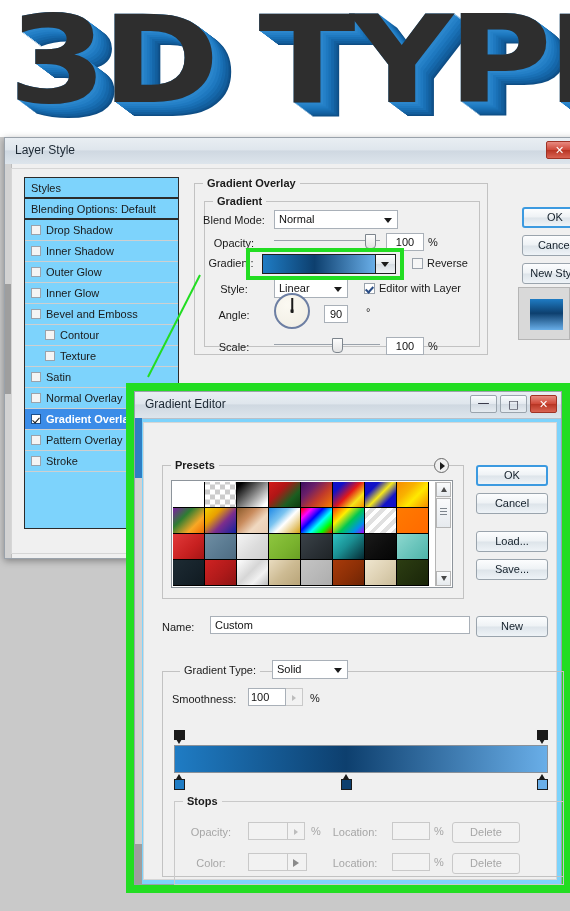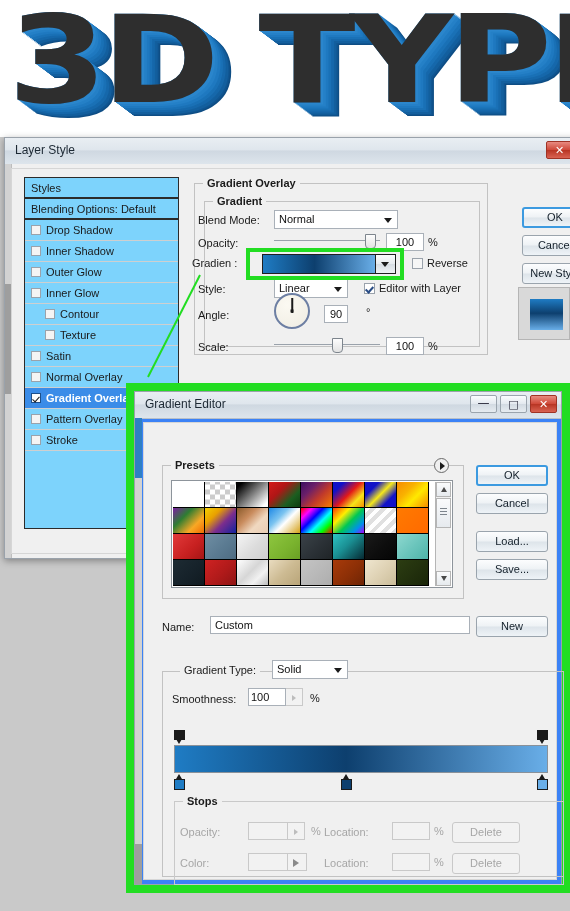--- a/index.html
+++ b/index.html
@@ -104,21 +104,21 @@
   }
   .srow.sel .cbx{border-color:#1d4f8a;}
 
   
   .grp{position:absolute;border:1px solid #c2c2c2;}
   .grplbl{
     position:absolute;background:#f0f0f0;padding:0 4px;font-size:11px;
     font-weight:bold;color:#1a1a1a;top:-7px;left:8px;white-space:nowrap;
   }
 
-  .lbl{position:absolute;font-size:11px;color:#1a1a1a;text-align:left;}
+  .lbl{position:absolute;font-size:11px;color:#1a1a1a;text-align:center;}
   .lbl.l{text-align:left;}
 
   .field{
     position:absolute;background:#fff;border:1px solid #a9b0b8;
     box-sizing:border-box;font-size:11px;color:#111;
     padding:1px 4px;line-height:15px;height:18px;
   }
   .field.num{text-align:center;padding:1px 2px;}
   .combo{
     position:absolute;background:#fff;border:1px solid #a9b0b8;height:19px;
@@ -210,21 +210,21 @@
   
   #pageBg{position:absolute;left:0;top:137px;width:570px;height:774px;background:#c9c9c9;}
 
   
   #gradEditorWrap{
     position:absolute;left:126px;top:383px;width:444px;height:510px;
     border:4px solid #22dd22;box-sizing:border-box;background:#22dd22;
   }
   #gradEditor{
     position:absolute;left:4px;top:4px;right:4px;bottom:4px;
-    background:#3b82f6;border:1px solid #9aa2ab;box-sizing:border-box;
+    background:#7dd3fc;border:1px solid #9aa2ab;box-sizing:border-box;
   }
   #gradEditor .body{position:absolute;left:0;top:26px;right:0;bottom:0;}
   #geInner{position:absolute;left:8px;top:4px;right:4px;bottom:4px;
            border:1px solid #d6d6d6;background:#f0f0f0;}
   #geScroll{position:absolute;left:0;top:0;width:7px;bottom:0;background:#d2d2d2;}
   #geScroll .th{position:absolute;left:0;top:0px;width:7px;height:60px;background:#2f7fc4;}
   #geScroll .th2{position:absolute;left:0;bottom:0px;width:7px;height:40px;background:#9e9e9e;}
 
   
   #presetsFrame{position:absolute;left:18px;top:42px;width:300px;height:132px;border:1px solid #c2c2c2;}
@@ -316,20 +316,21 @@
     <div id="lsInner">
 
       <div id="stylesList">
         <div class="srow head">Styles</div>
         <div id="stylesRows">
             <div class="srow head"><span>Blending Options: Default</span></div>
             <div class="srow"><span class="cbx"></span><span>Drop Shadow</span></div>
             <div class="srow"><span class="cbx"></span><span>Inner Shadow</span></div>
             <div class="srow"><span class="cbx"></span><span>Outer Glow</span></div>
             <div class="srow"><span class="cbx"></span><span>Inner Glow</span></div>
+            <div class="srow"><span class="cbx"></span><span>Bevel and Emboss</span></div>
             <div class="srow sub"><span class="cbx"></span><span>Contour</span></div>
             <div class="srow sub"><span class="cbx"></span><span>Texture</span></div>
             <div class="srow"><span class="cbx"></span><span>Satin</span></div>
             <div class="srow"><span class="cbx"></span><span>Normal Overlay</span></div>
             <div class="srow sel"><span class="cbx on"></span><span>Gradient Overlay</span></div>
             <div class="srow"><span class="cbx"></span><span>Pattern Overlay</span></div>
             <div class="srow"><span class="cbx"></span><span>Stroke</span></div>
           </div>
       </div>
 

